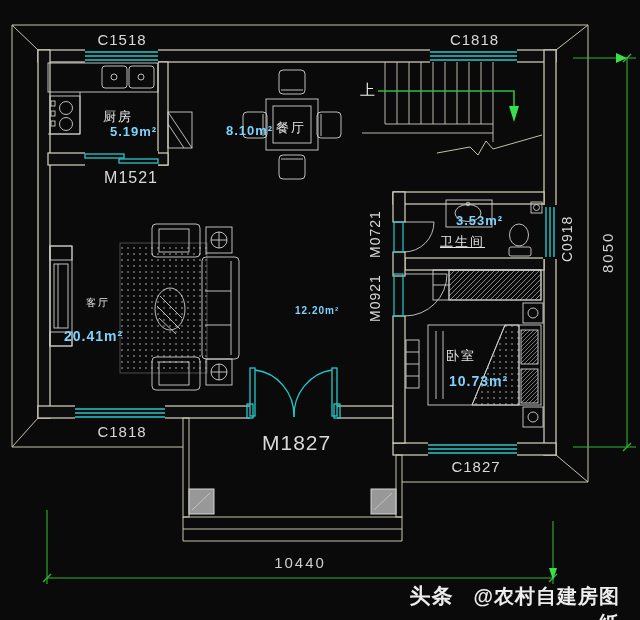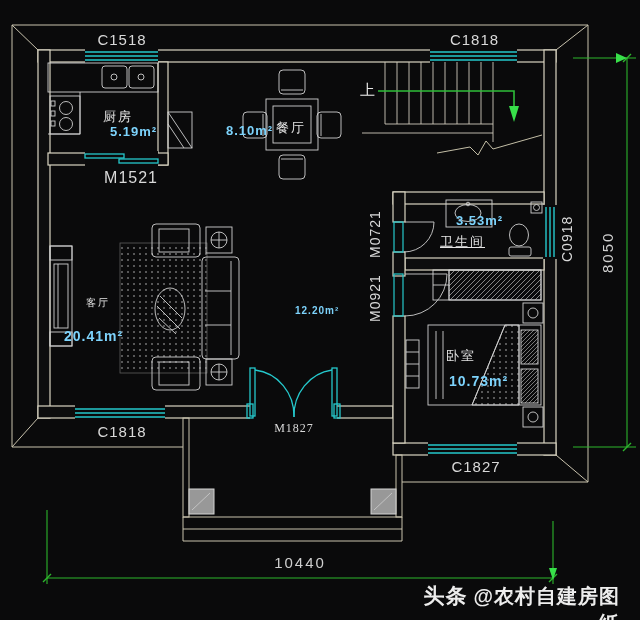--- a/index.html
+++ b/index.html
@@ -9,21 +9,21 @@
   .lbl{position:absolute;color:#d9d9d9;font-size:15px;letter-spacing:1px;white-space:nowrap;
        line-height:1;}
   .lbl.center{text-align:center;}
   .room{color:#e4e4e4;font-size:13px;letter-spacing:2px;}
   .area{color:#7dd3fc;font-size:13px;font-weight:bold;letter-spacing:1px;}
   .vert{transform:rotate(-90deg);transform-origin:0 0;}
   .dim{color:#cfcfcf;font-size:15px;letter-spacing:2px;}
   .up{color:#e8e8e8;font-size:15px;}
   .wm{position:absolute;left:408px;top:582px;width:212px;text-align:right;color:#ededed;
       font-size:20px;font-weight:bold;letter-spacing:1px;}
-  .wm .brand{font-weight:bold;margin-right:6px;font-size:21px;}
+  .wm .brand{font-weight:bold;margin-right:20px;font-size:21px;}
 </style>
 </head>
 <body>
 
 <div id="plan">
 <svg width="640" height="620" viewBox="0 0 640 620">
   <defs>
     <pattern id="dots" width="6" height="6" patternUnits="userSpaceOnUse">
       <circle cx="2" cy="2" r="0.75" fill="#c9c9c9"></circle>
     </pattern>
@@ -239,21 +239,21 @@
   <g fill="#38e04a">
     <polygon points="549,568 557,568 553,580"></polygon>
     <polygon points="616,53 616,63 627,58"></polygon>
   </g>
 </svg>
 
   <div class="lbl center" style="left:86px;top:32px;width:72px;">C1518</div>
   <div class="lbl center" style="left:437px;top:32px;width:75px;">C1818</div>
   <div class="lbl center" style="left:98px;top:170px;width:60px;font-size:16px;text-align:right;">M1521</div>
   <div class="lbl center" style="left:90px;top:424px;width:64px;">C1818</div>
-  <div class="lbl center" style="left:262px;top:422px;width:64px;font-size:12px;font-family:Liberation Serif, serif;">M1827</div>
+  <div class="lbl center" style="left:262px;top:432px;width:64px;font-size:21px;">M1827</div>
   <div class="lbl center" style="left:444px;top:459px;width:64px;">C1827</div>
 
   <div class="lbl vert" style="left:560px;top:262px;width:58px;font-size:14px;">C0918</div>
   <div class="lbl vert" style="left:368px;top:258px;width:56px;font-size:14px;">M0721</div>
   <div class="lbl vert" style="left:368px;top:322px;width:54px;font-size:14px;">M0921</div>
 
   <div class="dim center lbl" style="left:266px;top:555px;width:68px;">10440</div>
   <div class="dim vert lbl" style="left:600px;top:273px;width:48px;">8050</div>
 
   <div class="lbl up" style="left:360px;top:82px;">上</div>

